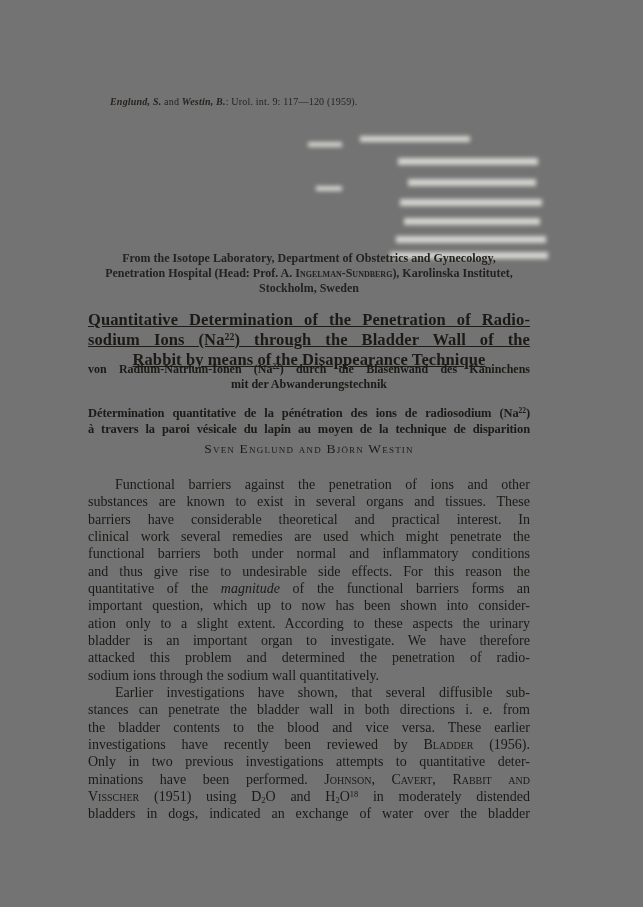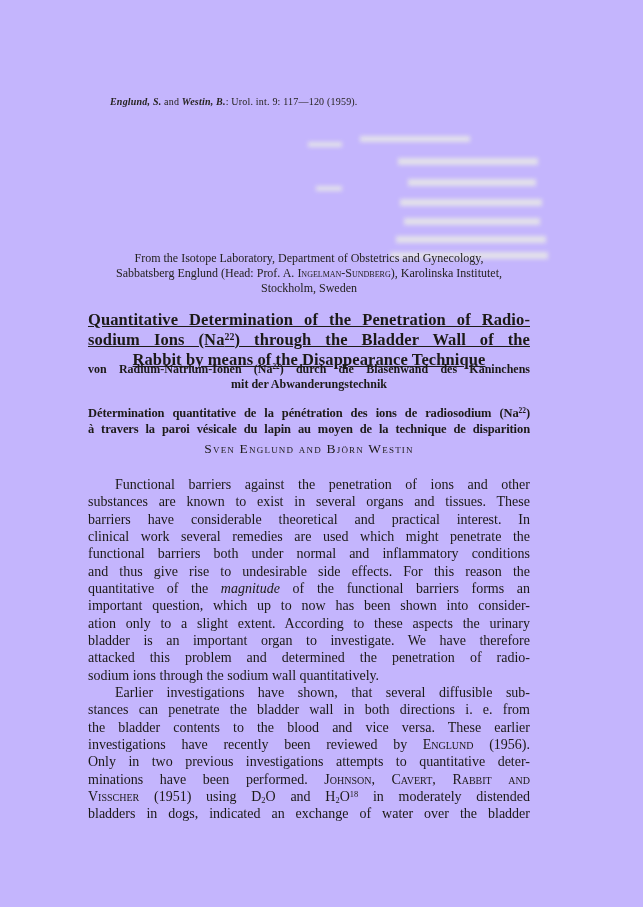--- a/index.html
+++ b/index.html
@@ -1,20 +1,20 @@
 <!DOCTYPE html>
 <html><head>
 <meta charset="utf-8">
 <style>
   html, body { margin: 0; padding: 0; background: #ffffff; }
   .page {
     position: relative;
     width: 643px;
     height: 907px;
-    background: #c4b5fd;
+    background: #737373;
     font-family: "Liberation Serif", "DejaVu Serif", serif;
     color: #1c1a17;
     overflow: hidden;
   }
   .block { position: absolute; left: 88px; width: 442px; }
   .line { overflow: hidden; }
   .a-j { text-align: justify; text-align-last: justify; }
   .a-c { text-align: center; }
   .indent { text-indent: 27px; }
 
@@ -23,21 +23,21 @@
     width: 420px; font-size: 10px; letter-spacing: 0.2px; color: #262320;
   }
   .bi { font-style: italic; font-weight: bold; }
   .i  { font-style: italic; }
   .sc { font-variant: small-caps; text-align: center; }
 
   sup { font-size: 60%; position: relative; top: -0.5em; line-height: 0; vertical-align: baseline; }
   sub { font-size: 60%; position: relative; top: 0.28em; line-height: 0; vertical-align: baseline; }
 
   .affiliation { top: 251px; font-size: 12px; color: #242220; }
-  .affiliation .line { height: 15px; }
+  .affiliation .line { height: 15px; font-weight: bold; }
 
   .title { top: 310px; font-size: 16.5px; font-weight: bold; letter-spacing: 0.1px; }
   .title .line { height: 20px; }
 
   .de { top: 362px; font-size: 12px; font-weight: bold; }
   .de .line { height: 15px; }
 
   .fr { top: 406px; font-size: 12.5px; font-weight: bold; letter-spacing: -0.1px; }
   .fr .line { height: 15.5px; }
 
@@ -65,21 +65,21 @@
     <i style="left:400px; top:199px; width:142px; height:7px;"></i>
     <i style="left:404px; top:218px; width:136px; height:7px;"></i>
     <i style="left:396px; top:236px; width:150px; height:7px;"></i>
     <i style="left:390px; top:252px; width:158px; height:7px;"></i>
   </div>
 
   <div class="citation"><span class="bi">Englund, S.</span><span> and </span><span class="bi">Westin, B.</span><span>: Urol. int. 9: 117—120 (1959).</span></div>
 
   <div class="block affiliation">
       <div class="line a-c"><span>From the Isotope Laboratory, Department of Obstetrics and Gynecology,</span></div>
-      <div class="line a-c"><span>Sabbatsberg Englund (Head: Prof. A. </span><span class="sc">Ingelman-Sundberg</span><span>), Karolinska Institutet,</span></div>
+      <div class="line a-c"><span>Penetration Hospital (Head: Prof. A. </span><span class="sc">Ingelman-Sundberg</span><span>), Karolinska Institutet,</span></div>
       <div class="line a-c"><span>Stockholm, Sweden</span></div>
     </div>
 
   <h1 class="block title" style="margin:0;text-decoration:underline;">
       <div class="line a-j"><span>Quantitative Determination of the Penetration of Radio-</span></div>
       <div class="line a-j"><span>sodium Ions (Na</span><sup>22</sup><span>) through the Bladder Wall of the</span></div>
       <div class="line a-c"><span>Rabbit by means of the Disappearance Technique</span></div>
     </h1>
 
   <div class="block de">
@@ -106,20 +106,20 @@
       <div class="line a-j"><span>ation only to a slight extent. According to these aspects the urinary</span></div>
       <div class="line a-j"><span>bladder is an important organ to investigate. We have therefore</span></div>
       <div class="line a-j"><span>attacked this problem and determined the penetration of radio-</span></div>
       <div class="line"><span>sodium ions through the sodium wall quantitatively.</span></div>
     </div>
 
   <div class="block body-par p2">
       <div class="line a-j indent"><span>Earlier investigations have shown, that several diffusible sub-</span></div>
       <div class="line a-j"><span>stances can penetrate the bladder wall in both directions i. e. from</span></div>
       <div class="line a-j"><span>the bladder contents to the blood and vice versa. These earlier</span></div>
-      <div class="line a-j"><span>investigations have recently been reviewed by </span><span class="sc">Englund</span><span> (1956).</span></div>
+      <div class="line a-j"><span>investigations have recently been reviewed by </span><span class="sc">Bladder</span><span> (1956).</span></div>
       <div class="line a-j"><span>Only in two previous investigations attempts to quantitative deter-</span></div>
       <div class="line a-j"><span>minations have been performed. </span><span class="sc">Johnson, Cavert, Rabbit and</span></div>
       <div class="line a-j"><span class="sc">Visscher</span><span> (1951) using D</span><sub>2</sub><span>O and H</span><sub>2</sub><span>O</span><sup>18</sup><span> in moderately distended</span></div>
       <div class="line a-j"><span>bladders in dogs, indicated an exchange of water over the bladder</span></div>
     </div>
 
 </div>
 
 </body></html>

